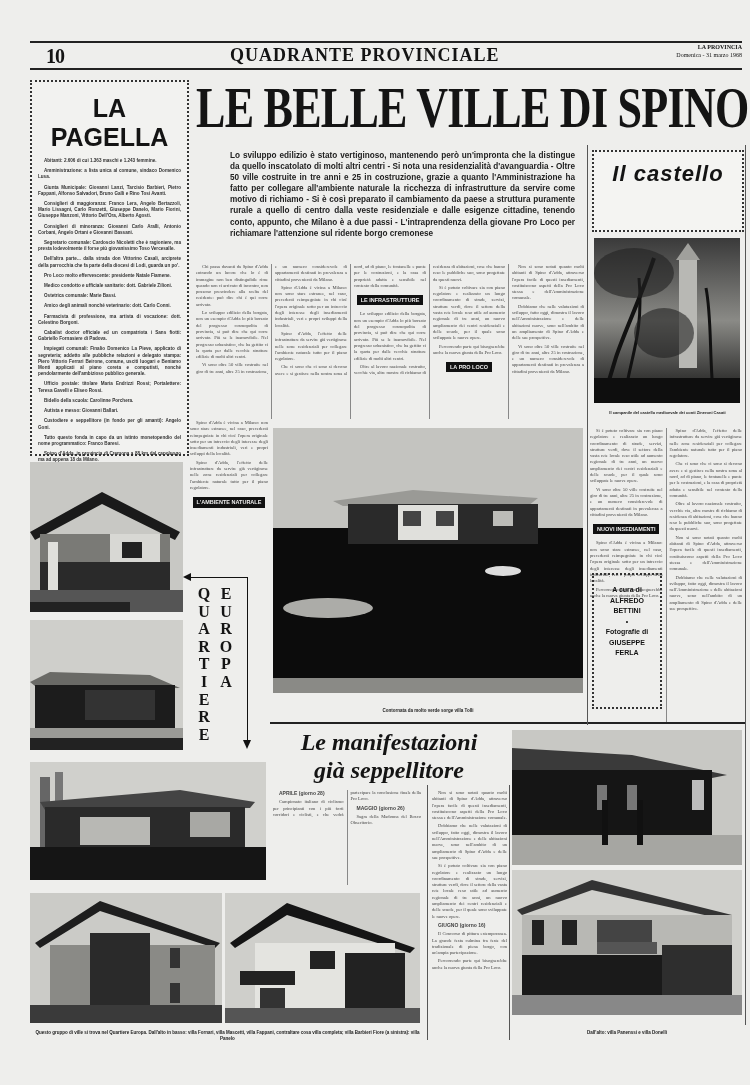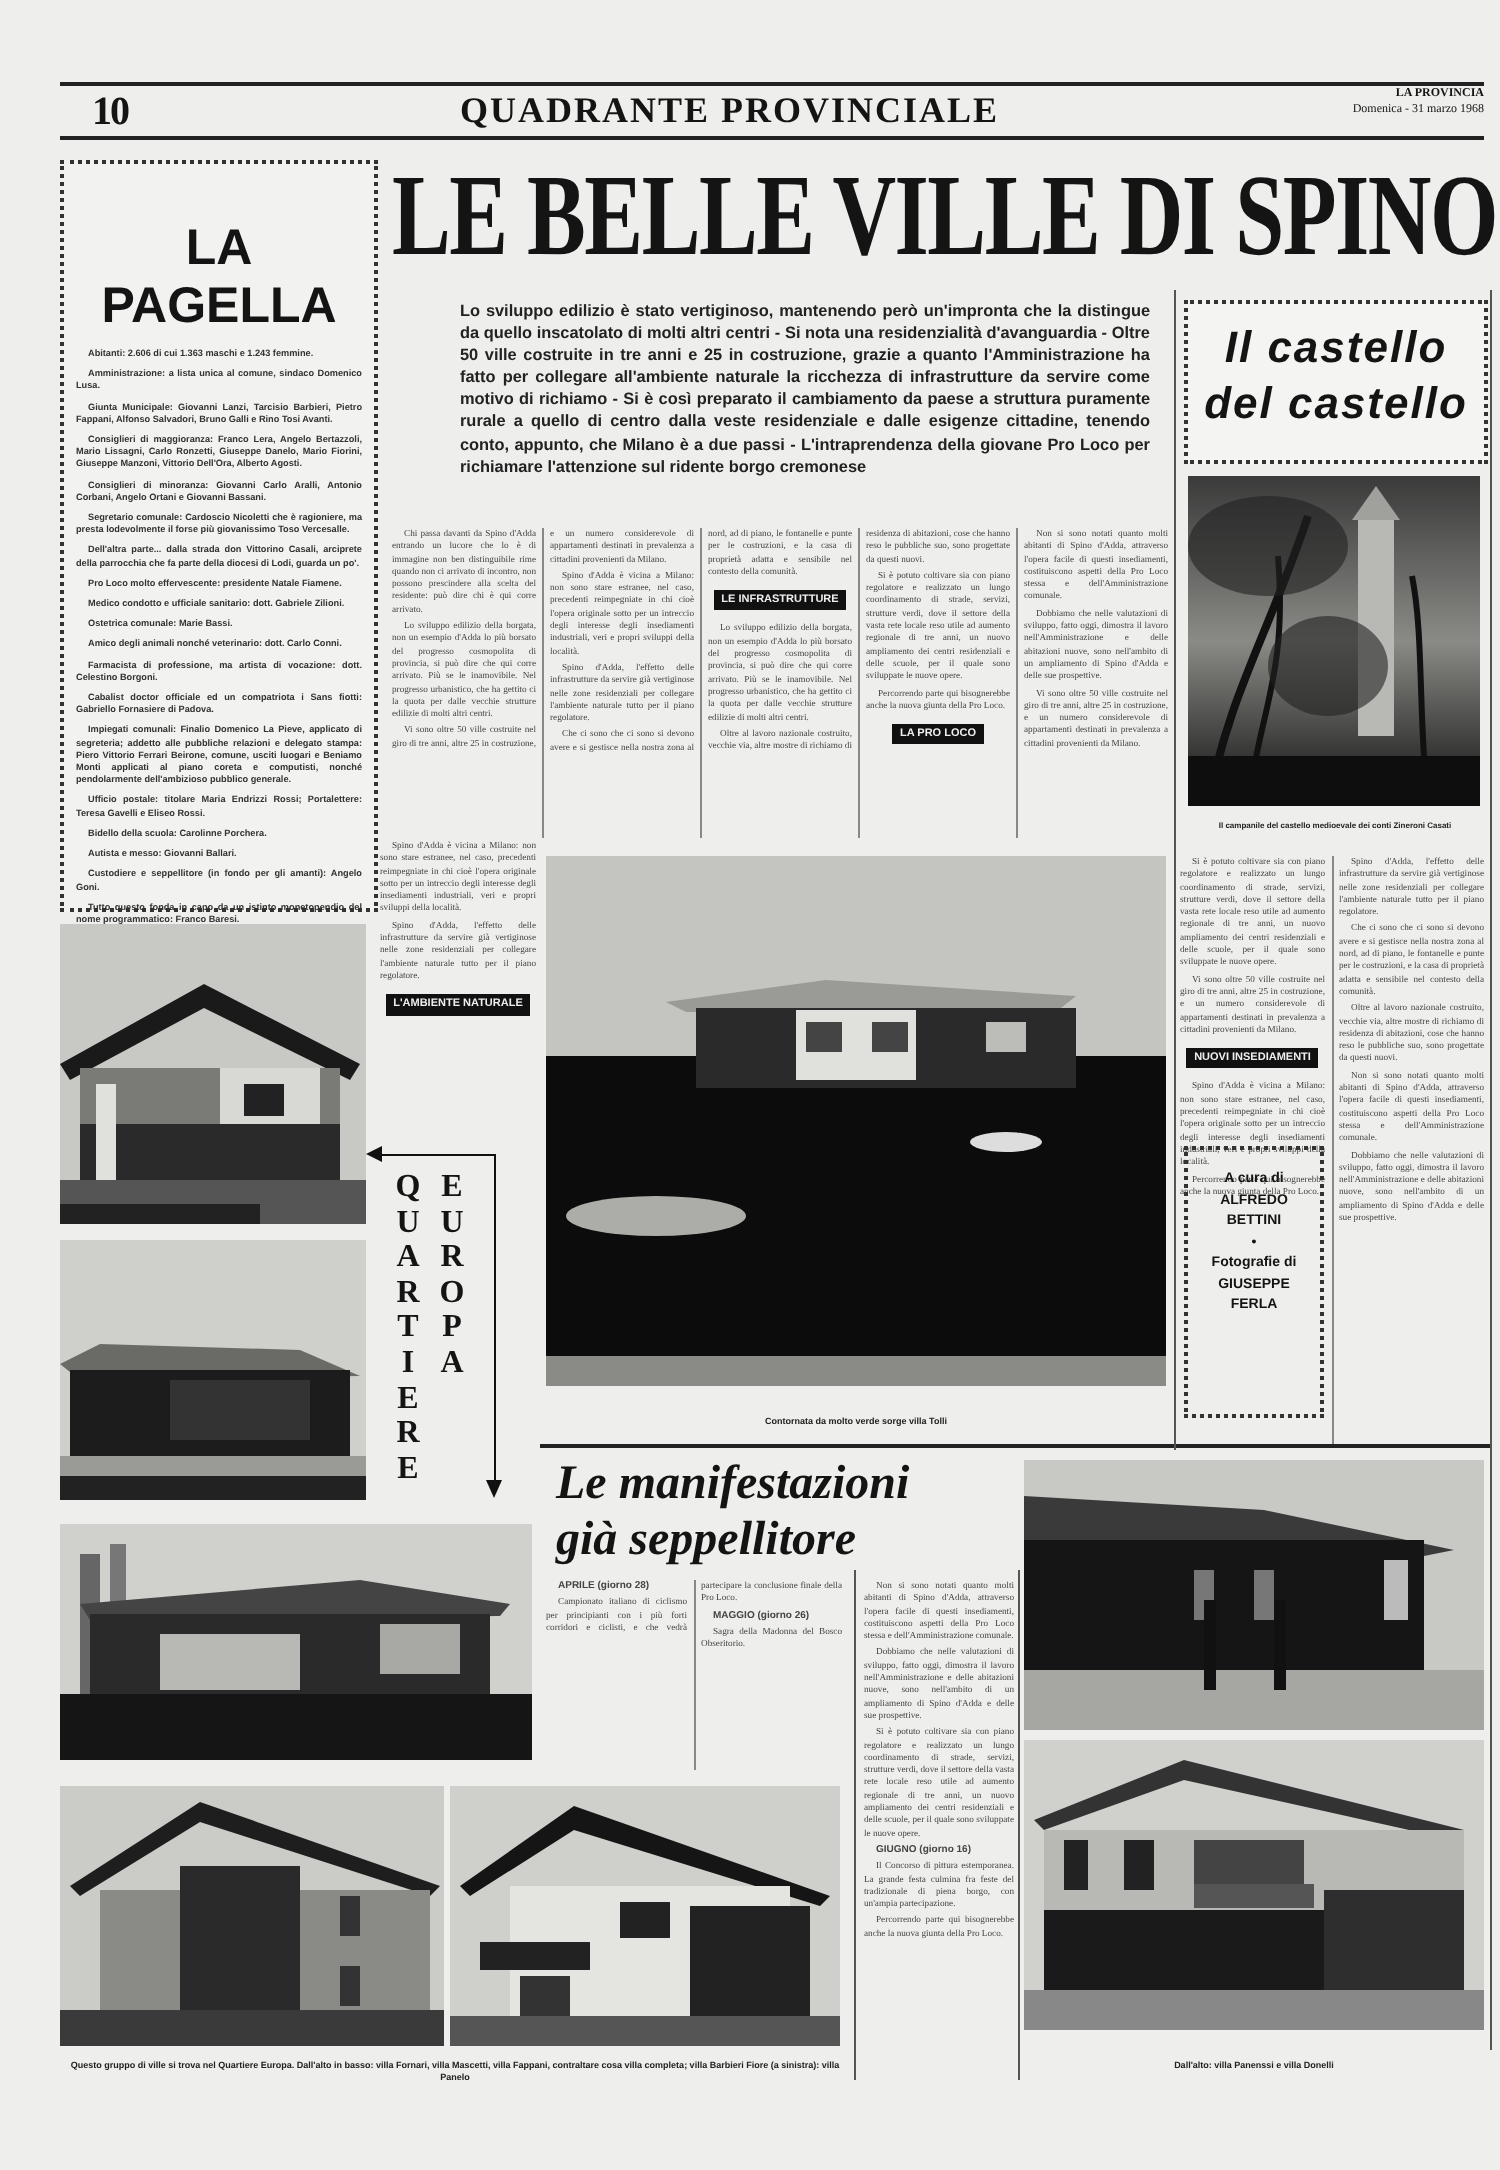--- a/index.html
+++ b/index.html
@@ -5,36 +5,36 @@
   html,body{margin:0;padding:0;}
   body{width:750px;height:1085px;background:#eeeeec;position:relative;overflow:hidden;
        font-family:"Liberation Sans",sans-serif;color:#141414;}
   .abs{position:absolute;}
   .rule{position:absolute;background:#222;}
   .page-num{left:46px;top:45px;font-family:"Liberation Serif",serif;font-weight:bold;font-size:20px;letter-spacing:-1px;}
   .section{left:230px;top:45px;font-family:"Liberation Serif",serif;font-weight:bold;font-size:18px;letter-spacing:1px;}
   .mast{right:8px;top:43px;text-align:right;font-family:"Liberation Serif",serif;font-size:6px;line-height:8px;}
   .mast .n{font-weight:bold;}
   .pagella{left:30px;top:80px;width:155px;height:372px;border:2px dotted #333;background:#f2f2f0;}
-  .pagella h2{margin:28px 0 6px 0;text-align:center;font-family:"Liberation Sans",sans-serif;font-weight:bold;font-size:25px;letter-spacing:0;}
+  .pagella h2{margin:12px 0 6px 0;text-align:center;font-family:"Liberation Sans",sans-serif;font-weight:bold;font-size:25px;letter-spacing:0;}
   .pagella p{margin:0 6px 4px 6px;font-size:4.6px;line-height:6.2px;text-indent:6px;font-weight:bold;color:#333;text-align:justify;}
   .headline{left:196px;top:78px;width:548px;font-family:"Liberation Serif",serif;font-weight:bold;font-size:58px;line-height:60px;
             letter-spacing:-1px;transform:scaleX(.76);transform-origin:left top;white-space:nowrap;}
   .deck{left:230px;top:150px;width:345px;font-size:8.2px;line-height:11.1px;font-weight:bold;text-align:justify;color:#222;}
   .minbox{left:592px;top:150px;width:148px;height:78px;border:2px dotted #333;background:#f4f4f2;}
   .minbox div{font-family:"Liberation Sans",sans-serif;font-weight:bold;font-style:italic;font-size:22px;line-height:28px;text-align:center;margin-top:8px;letter-spacing:1px;}
   .photo{position:absolute;overflow:hidden;}
   .cap{position:absolute;font-size:4.5px;line-height:6px;font-weight:bold;text-align:center;color:#222;}
   .cols{position:absolute;column-gap:7px;column-rule:1px solid #888;font-family:"Liberation Serif",serif;font-size:4.6px;line-height:6.3px;color:#444;text-align:justify;}
   .cols p{margin:0 0 2px 0;text-indent:6px;}
   .cols h4{margin:6px 0 6px 0;font-size:5.5px;font-family:"Liberation Sans",sans-serif;text-align:center;letter-spacing:0;}
   .sub{display:inline-block;background:#111;color:#eee;padding:2px 4px;}
   .vert{position:absolute;font-family:"Liberation Serif",serif;font-weight:bold;font-size:16px;line-height:17.6px;text-align:center;width:14px;}
   .credit{left:592px;top:573px;width:70px;height:136px;border:2px dotted #333;text-align:center;font-size:7px;font-weight:bold;line-height:10.5px;padding-top:10px;box-sizing:border-box;}
-  .manif{left:278px;top:728px;width:222px;font-family:"Liberation Serif",serif;font-weight:bold;font-style:italic;font-size:24px;line-height:28px;}
+  .manif{left:278px;top:728px;width:222px;font-family:"Liberation Serif",serif;font-weight:bold;font-style:italic;font-size:24px;line-height:28px;text-align:center;}
   .month{font-weight:bold;font-family:"Liberation Sans",sans-serif;font-size:5px;}
 </style>
 </head>
 <body>
 
 <div class="rule" style="left:30px;top:41px;width:712px;height:2px;"></div>
 <div class="abs page-num">10</div>
 <div class="abs section">QUADRANTE PROVINCIALE</div>
 <div class="abs mast">
   <div class="n">LA PROVINCIA</div>
@@ -67,21 +67,20 @@
       <p>Spino d'Adda, in provincia di Cremona a 88 km dal capoluogo ma ad appena 18 da Milano.</p>
     </div>
 </div>
 
 <div class="abs headline">LE BELLE VILLE DI SPINO D'ADDA</div>
 <div class="abs deck">Lo sviluppo edilizio è stato vertiginoso, mantenendo però un'impronta che la distingue da quello inscatolato di molti altri centri - Si nota una residenzialità d'avanguardia - Oltre 50 ville costruite in tre anni e 25 in costruzione, grazie a quanto l'Amministrazione ha fatto per collegare all'ambiente naturale la ricchezza di infrastrutture da servire come motivo di richiamo - Si è così preparato il cambiamento da paese a struttura puramente rurale a quello di centro dalla veste residenziale e dalle esigenze cittadine, tenendo conto, appunto, che Milano è a due passi - L'intraprendenza della giovane Pro Loco per richiamare l'attenzione sul ridente borgo cremonese</div>
 
 <div class="abs minbox">
   <div>
     <span>Il castello</span><br>
-    <span>del castello</span>
   </div>
 </div>
 <div class="photo" style="left:594px;top:238px;width:146px;height:165px;">
   <svg width="146" height="165" viewBox="0 0 146 165">
     <defs>
       <linearGradient id="g1" x1="0" y1="0" x2="0" y2="1">
           <stop offset="0" stop-color="#3a3a3a"></stop>
           <stop offset=".5" stop-color="#8a8a86"></stop>
           <stop offset="1" stop-color="#101010"></stop>
         </linearGradient>

